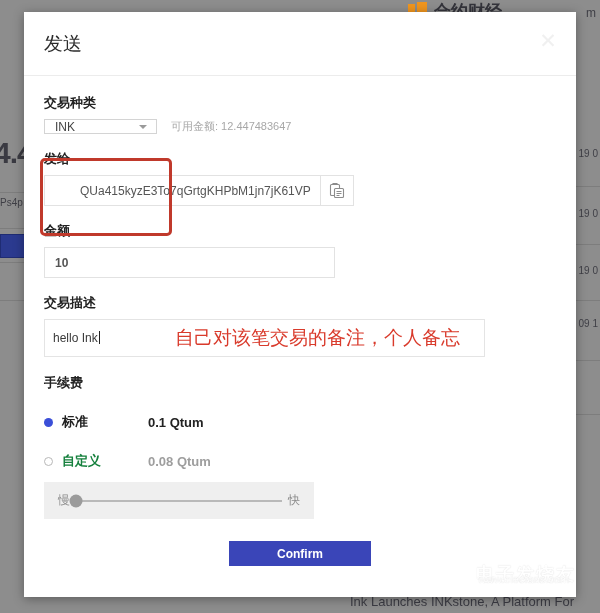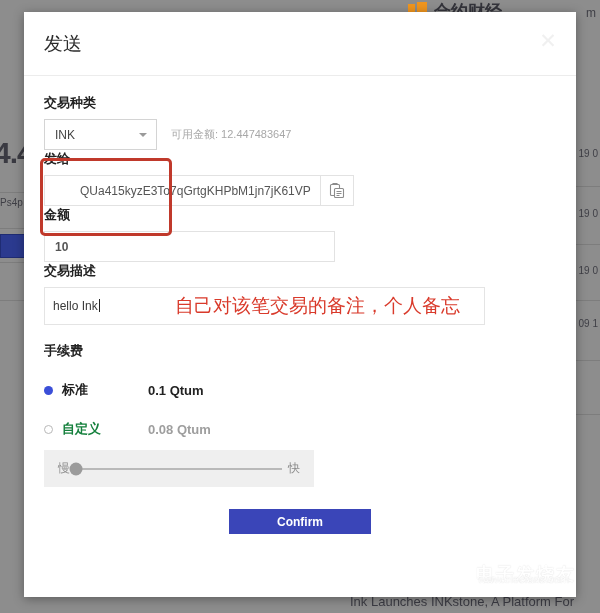--- a/index.html
+++ b/index.html
@@ -205,21 +205,21 @@
   }
 
   .type-row {
     display: flex;
     align-items: center;
     gap: 14px;
   }
   .select-box {
     position: relative;
     width: 113px;
-    height: 31px;
+    height: 15px;
     border: 1px solid #d4d4d4;
     background: #fff;
     box-sizing: border-box;
     cursor: pointer;
   }
   .select-value {
     position: absolute;
     left: 10px;
     top: 50%;
     transform: translateY(-50%);
@@ -235,21 +235,21 @@
     border-left: 4px solid transparent;
     border-right: 4px solid transparent;
     border-top: 4px solid #9a9a9a;
   }
   .balance {
     font-size: 11px;
     color: #a8a8a8;
     white-space: nowrap;
   }
 
-  .group { }
+  .group { margin-top: 16px; }
 
   .input-row { display: flex; align-items: stretch; }
   .text-input {
     height: 31px;
     border: 1px solid #e2e2e2;
     box-sizing: border-box;
     display: flex;
     align-items: center;
     padding: 0 10px;
     font-size: 12px;

